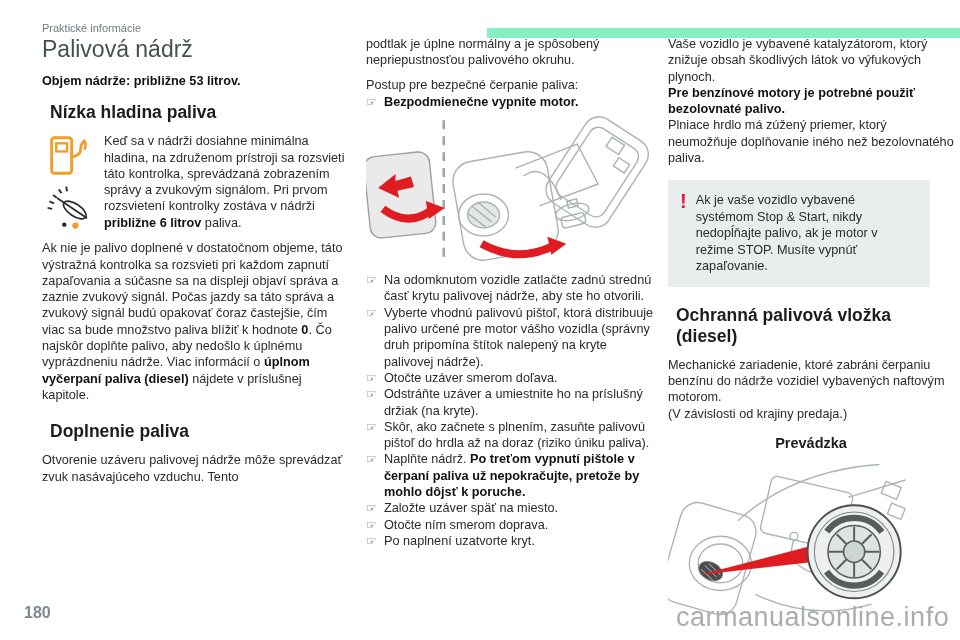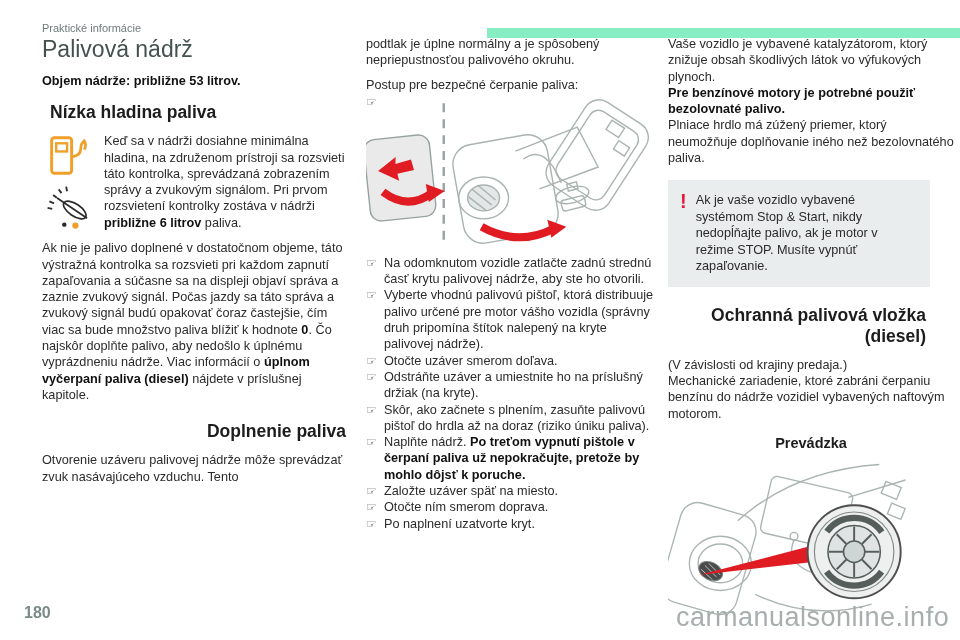--- a/index.html
+++ b/index.html
@@ -21,21 +21,21 @@
   .iconrow{display:flex;gap:10px;margin-bottom:9px;}
   .iconcol{width:52px;flex:0 0 52px;display:flex;flex-direction:column;align-items:center;gap:6px;padding-top:2px;}
   .icontext{flex:1;}
   ul.steps{list-style:none;margin:0;padding:0;}
   ul.steps li{position:relative;padding-left:18px;margin:0;}
   .ptr{position:absolute;left:0;top:0;color:#4a4a4a;font-size:12px;}
   .lead-step{position:relative;padding-left:18px;margin-bottom:2px;}
   .warnbox{background:#e9eded;margin-top:14px;padding:12px 14px 12px 12px;min-height:78px;display:flex;gap:9px;width:236px;}
   .warnmark{color:#e8173d;font-weight:900;font-size:20px;line-height:18px;flex:0 0 auto;}
   .warntext{font-size:12.7px;line-height:16.5px;}
-  .mt18{margin-top:18px;text-align:right;} .mt12{margin-top:12px;} .mt6{margin-top:6px;}
+  .mt18{margin-top:18px;} .mt12{margin-top:12px;} .mt6{margin-top:6px;}
   .figure{display:block;}
   .pagenum{position:absolute;left:24px;top:604px;font-size:16px;font-weight:700;color:#7b8989;}
   .watermark{position:absolute;left:676px;top:602px;font-size:27px;color:#a8aeae;letter-spacing:0.5px;}
 </style>
 </head>
 <body>
 
 <div id="page">
 
   <div class="breadcrumb">Praktické informácie</div>
@@ -83,20 +83,21 @@
     <p>
       <span class="blockline">Otvorenie uzáveru palivovej nádrže môže sprevádzať zvuk nasávajúceho vzduchu. Tento</span>
     </p>
   </div>
 
   <div class="col" id="col2">
     <p>podtlak je úplne normálny a je spôsobený nepriepustnosťou palivového okruhu.</p>
     <p class="mt6" style="margin-bottom:1px;">Postup pre bezpečné čerpanie paliva:</p>
     <div class="lead-step">
       <span class="ptr">☞</span>
+      <span class="b">Bezpodmienečne vypnite motor.</span>
     </div>
 
     <svg class="figure" width="289" height="152" viewBox="0 0 290 152" style="margin:6px 0 4px 0;">
       <line x1="78" y1="4" x2="78" y2="148" stroke="#9aa5a5" stroke-width="2.5" stroke-dasharray="9 7"></line>
 
       <rect x="1" y="38" width="66" height="82" rx="11" fill="#eaeaea" stroke="#98a2a2" stroke-width="1.4" transform="rotate(-6 34 79)"></rect>
       <g fill="#e01b22">
         <polygon points="12,70 31,58 30,65 46,62 48,73 31,75 32,82" transform="rotate(-6 30 70)"></polygon>
       </g>
       <path d="M17 93 Q42 112 66 94" fill="none" stroke="#e01b22" stroke-width="8"></path>
@@ -141,22 +142,22 @@
       <span class="blockline">Plniace hrdlo má zúžený priemer, ktorý neumožňuje doplňovanie iného než bezolovnatého paliva.</span>
     </p>
 
     <div class="warnbox">
       <span class="warnmark">!</span>
       <span class="warntext">Ak je vaše vozidlo vybavené systémom Stop &amp; Start, nikdy nedopĺňajte palivo, ak je motor v režime STOP. Musíte vypnúť zapaľovanie.</span>
     </div>
 
     <h2 class="mt18" style="width:250px;">Ochranná palivová vložka (diesel)</h2>
     <p>
+      <span class="blockline">Mechanické zariadenie, ktoré zabráni čerpaniu benzínu do nádrže vozidiel vybavených naftovým motorom.</span>
       <span class="blockline">(V závislosti od krajiny predaja.)</span>
-      <span class="blockline">Mechanické zariadenie, ktoré zabráni čerpaniu benzínu do nádrže vozidiel vybavených naftovým motorom.</span>
     </p>
 
     <h3 class="mt12">Prevádzka</h3>
 
     <svg class="figure" width="286" height="172" viewBox="0 0 295 176" style="margin-top:6px;">
       <g fill="none" stroke="#aab4b1" stroke-width="1.4">
         <rect x="2" y="50" width="80" height="106" rx="18" transform="rotate(16 42 103)"></rect>
         <ellipse cx="54" cy="108" rx="32" ry="28"></ellipse>
         <ellipse cx="54" cy="108" rx="23" ry="20"></ellipse>
         <path d="M72 64 Q130 12 218 6"></path>

